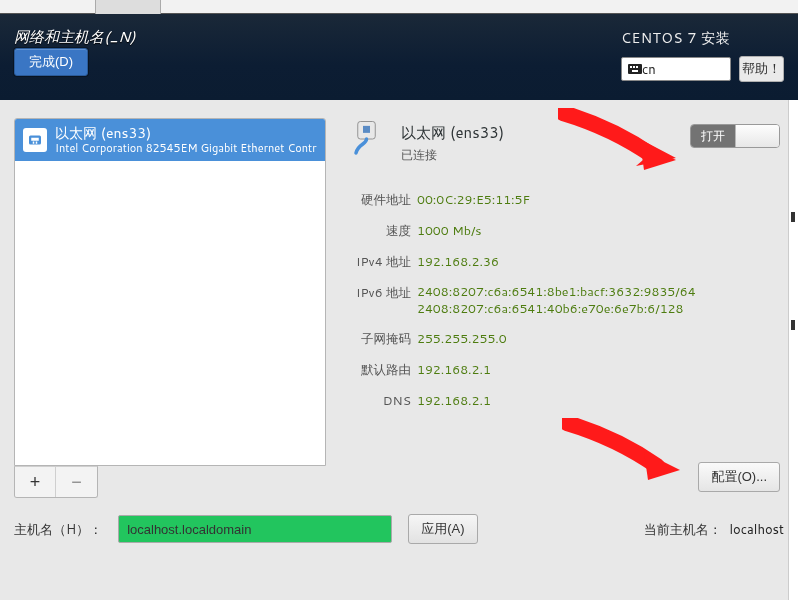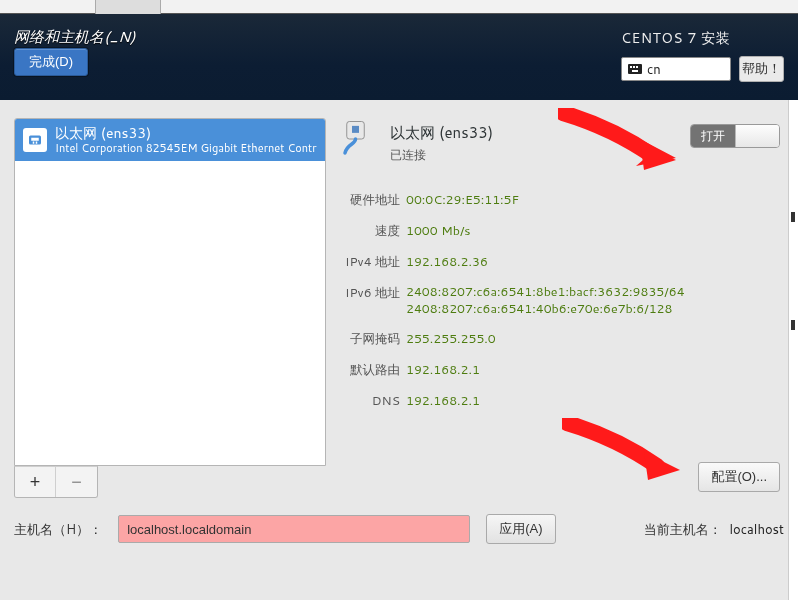--- a/index.html
+++ b/index.html
@@ -68,21 +68,20 @@
     }
     .lang-select {
       background: #fff;
       color: #222;
       border: 1px solid #888;
       width: 110px;
       height: 24px;
       display: flex;
       align-items: center;
       padding: 0 6px;
-      gap: 5px;
       border-radius: 2px;
     }
     .kbd-icon {
       width: 14px;
       height: 10px;
       background: #222;
       border-radius: 1px;
       position: relative;
     }
     .kbd-icon::after {
@@ -100,21 +99,21 @@
       border: 1px solid #b0b0b0;
       color: #333;
       padding: 3px 2px;
       border-radius: 3px;
       font-size: 13px;
       cursor: pointer;
     }
     .main {
       display: flex;
       padding: 18px 14px 0 14px;
-      gap: 0;
+      gap: 11px;
       height: 398px;
     }
     .side-panel {
       width: 312px;
       display: flex;
       flex-direction: column;
     }
     .nic-list {
       flex: 1;
       background: #fff;
@@ -230,28 +229,28 @@
       cursor: pointer;
     }
     .hostrow {
       display: flex;
       align-items: center;
       padding: 16px 14px 0 14px;
       gap: 16px;
     }
     .hostrow label { font-size: 13px; color: #333; }
     .host-input {
-      width: 352px;
+      width: 274px;
       height: 28px;
       border: 1px solid #aaa;
       padding: 0 8px;
       border-radius: 2px;
       font-size: 13px;
       color: #333;
-      background: #fca5a5;
+      background: #22c55e;
     }
     .apply-btn {
       background: linear-gradient(#f6f6f6,#e2e2e2);
       border: 1px solid #a9a9a9;
       border-radius: 3px;
       padding: 5px 12px;
       font-size: 13px;
       color: #333;
       cursor: pointer;
     }

